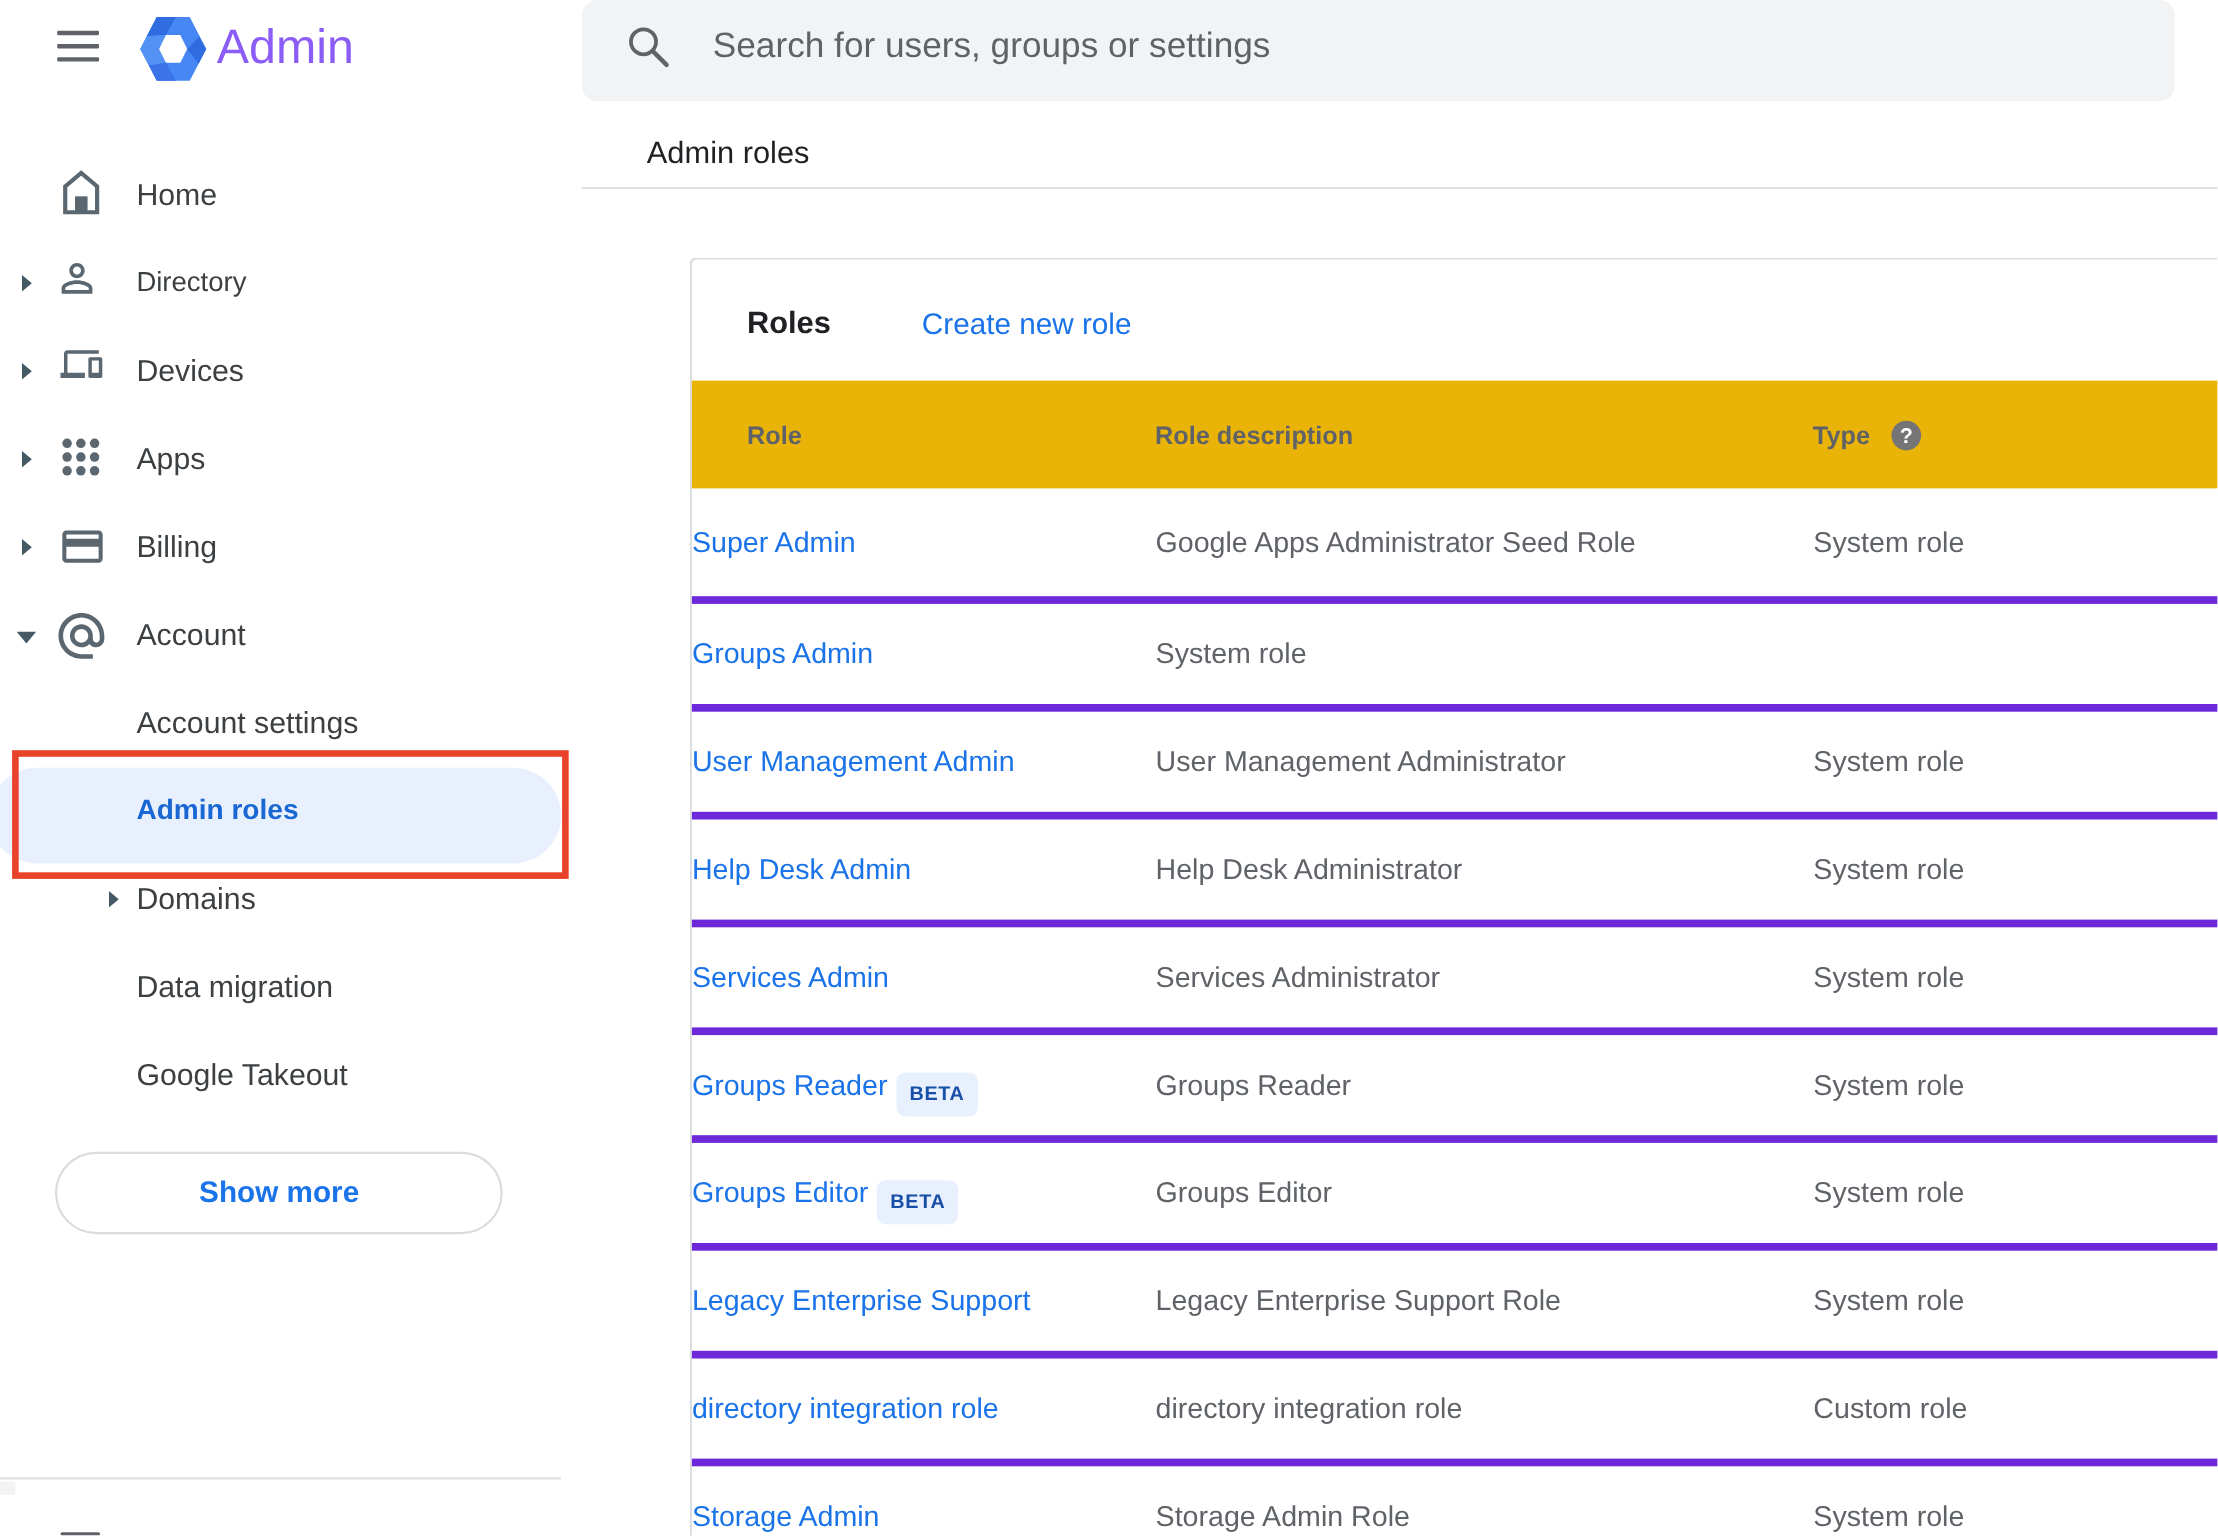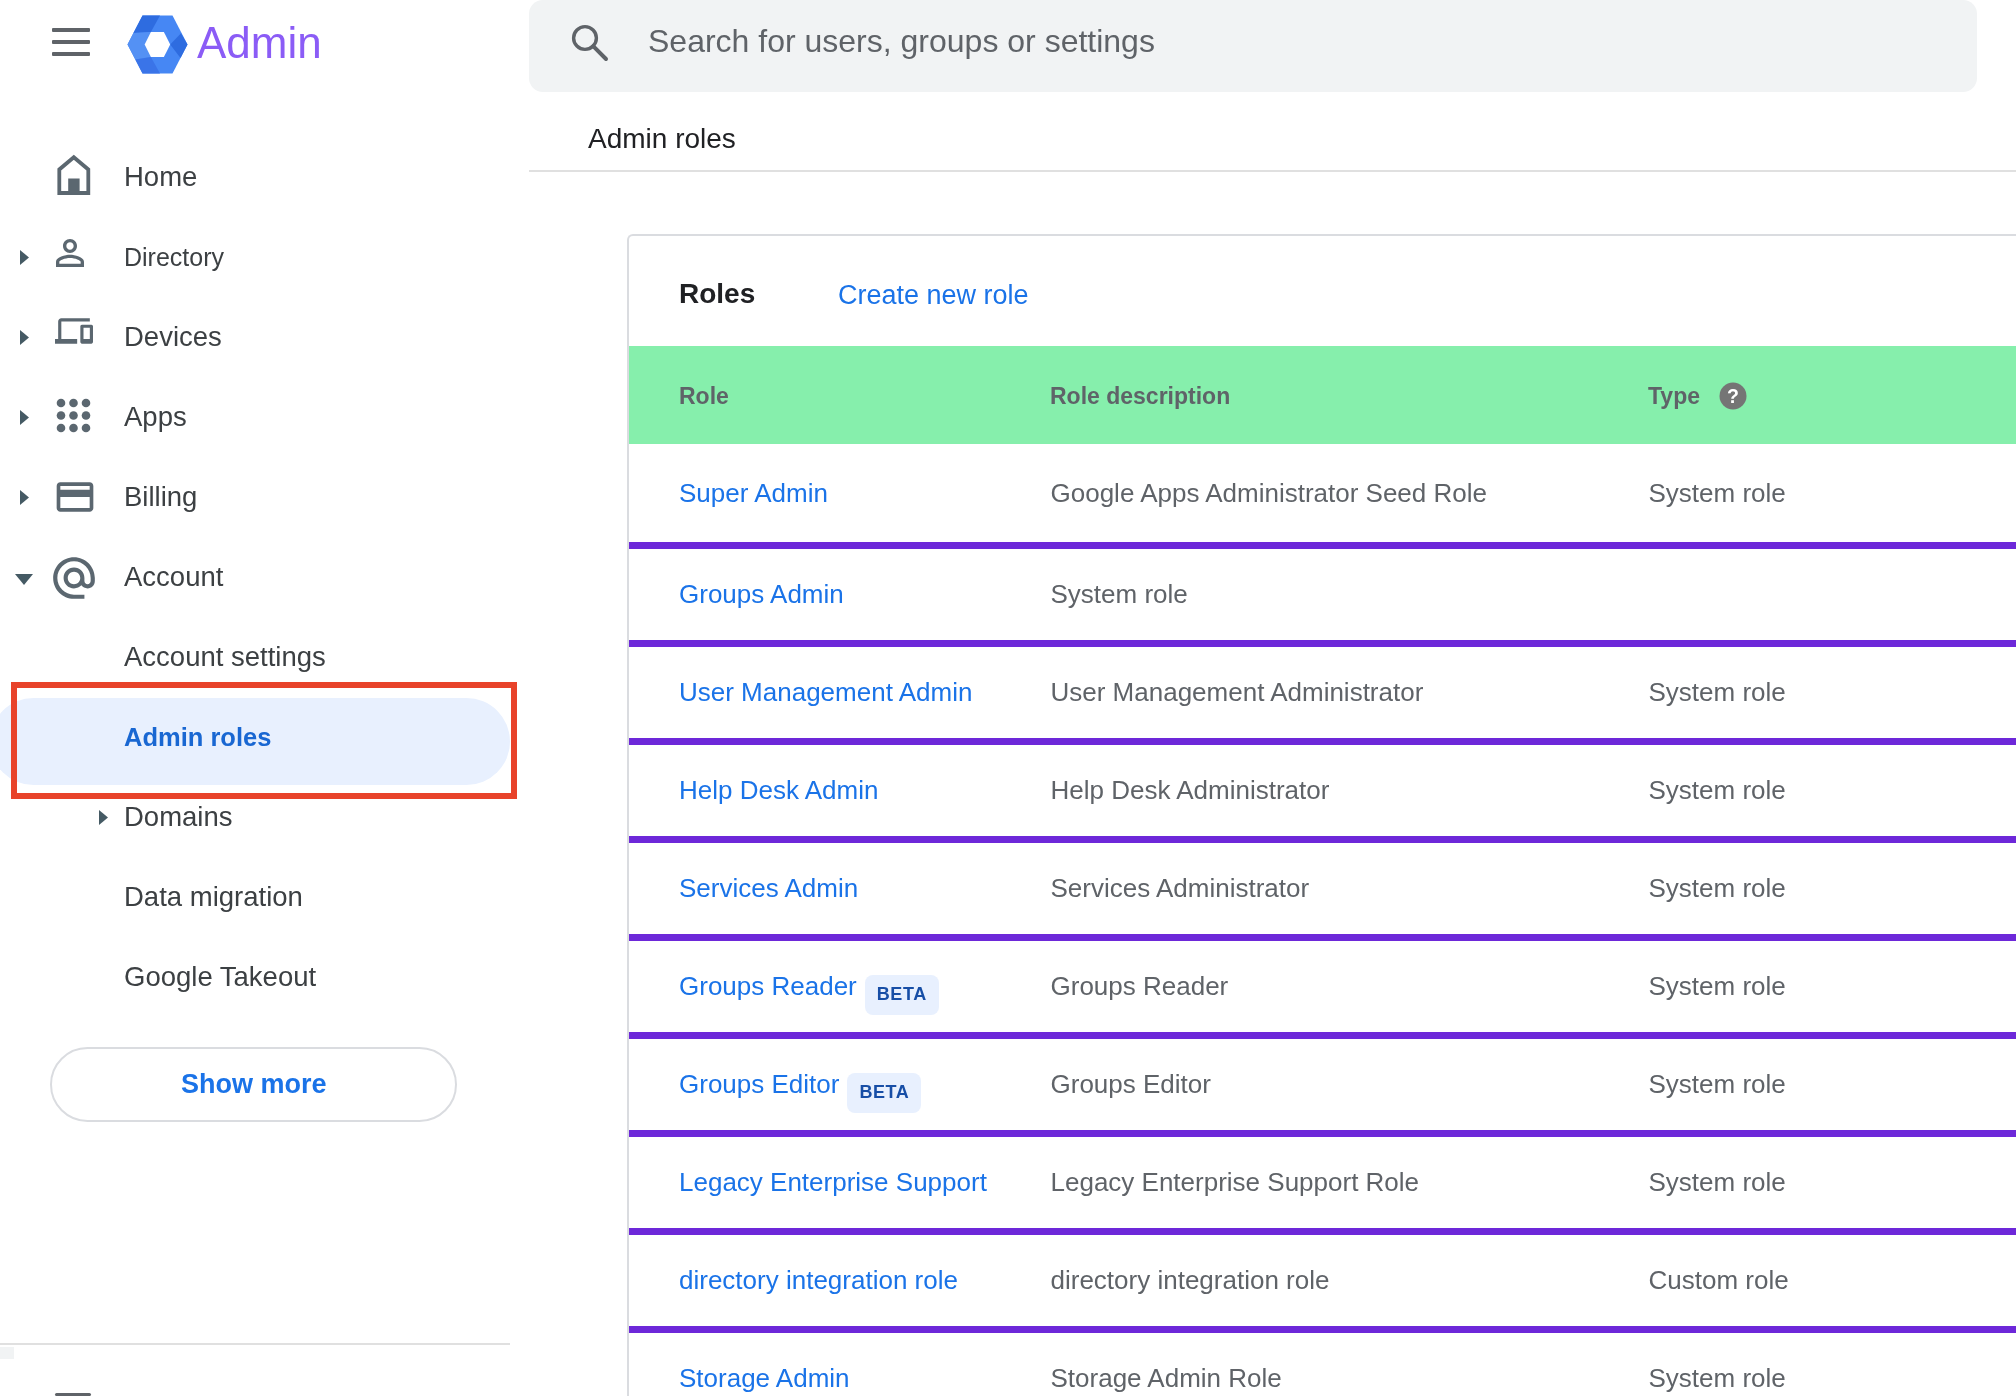--- a/index.html
+++ b/index.html
@@ -2,21 +2,21 @@
 <html><head>
 <meta charset="utf-8">
 <style>
   * { margin:0; padding:0; box-sizing:border-box; }
   html,body { width:2016px; height:1396px; background:#fff; font-family:"Liberation Sans", sans-serif; }
   #page { position:absolute; top:0; left:0; width:2016px; height:1396px; overflow:hidden; background:#fff; }
   .t { position:absolute; white-space:nowrap; transform:translateY(-50%); line-height:normal; }
   .abs { position:absolute; }
   .row { display:flex; align-items:center; height:98px; border-top:7px solid #6d28d9; font-size:26px; color:#5f6368; white-space:nowrap; }
   .row.rfirst { border-top:none; }
-  .c1 { width:421.5px; padding-left:50px; display:flex; align-items:center; }
+  .c1 { width:421.5px; display:flex; align-items:center; }
   .c2 { width:598px; }
   .c3 { flex:1; }
   .lnk { color:#1a73e8; }
   .beta { margin-left:8px; background:#e8f0fe; color:#174ea6; font-weight:700; font-size:18px; letter-spacing:0.6px; padding:9px 12px 10px; border-radius:8px;margin-top:16px; }
 </style>
 </head>
 <body>
 <div id="page">
 
   <div class="abs" style="left:52px;top:28px;width:38px;height:4px;background:#5f6368;border-radius:1px"></div>
@@ -120,21 +120,21 @@
   <div class="t" style="left:648px;top:41px;font-size:32px;color:#5f6368">Search for users, groups or settings</div>
 
   <div class="t" style="left:588px;top:139px;font-size:28px;color:#202124">Admin roles</div>
   <div class="abs" style="left:529px;top:170px;width:1487px;height:2px;background:#e0e0e0"></div>
 
   <div class="abs" style="left:627px;top:234px;width:1389px;height:1364px;border-top:2px solid #dadce0;border-left:2px solid #dadce0;border-radius:6px 0 0 0;background:#fff">
 
     <div class="t" style="left:50px;top:58px;font-size:28px;color:#202124;font-weight:700">Roles</div>
     <div class="t" style="left:209px;top:59px;font-size:27px;color:#1a73e8">Create new role</div>
 
-    <div class="abs" style="left:0;top:110px;width:1387px;height:98px;background:#86efac">
+    <div class="abs" style="left:0;top:110px;width:1387px;height:98px;background:#eab308">
       <div class="t" style="left:50px;top:50px;font-size:23px;color:#5f6368;font-weight:700">Role</div>
       <div class="t" style="left:421px;top:50px;font-size:23px;color:#5f6368;font-weight:700">Role description</div>
       <div class="t" style="left:1019px;top:50px;font-size:23px;color:#5f6368;font-weight:700">Type</div>
       <svg class="abs" style="left:1090px;top:36px" width="28" height="28" viewBox="0 0 28 28">
         <circle cx="14" cy="14" r="13.5" fill="#757575"></circle>
         <text x="14" y="20.5" font-size="19.5" font-weight="bold" fill="#fff" text-anchor="middle" font-family="Liberation Sans, sans-serif">?</text>
       </svg>
     </div>
 
     <div id="rows" class="abs" style="left:0;top:208px;width:1387px">

